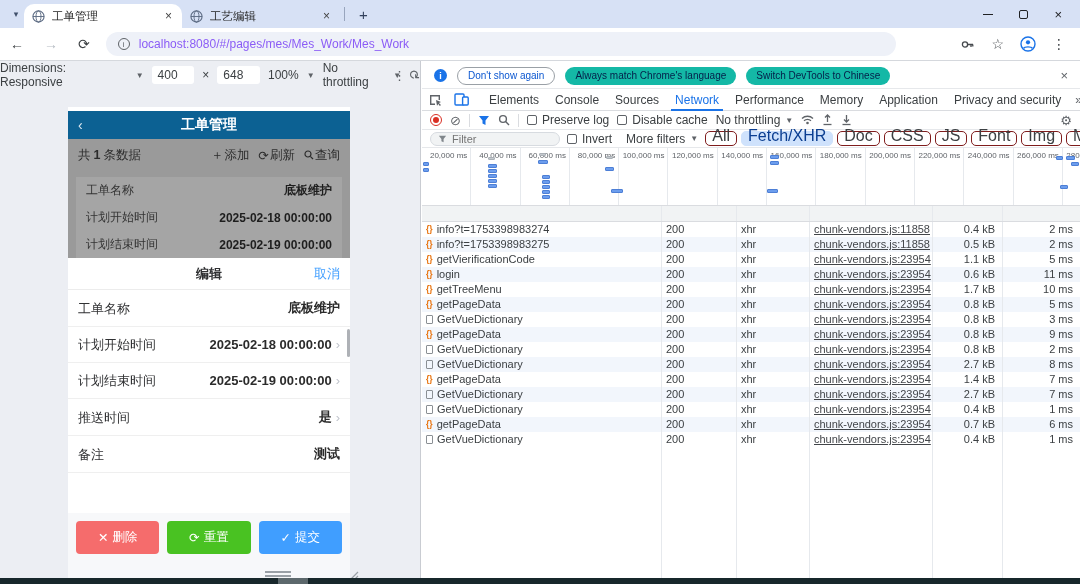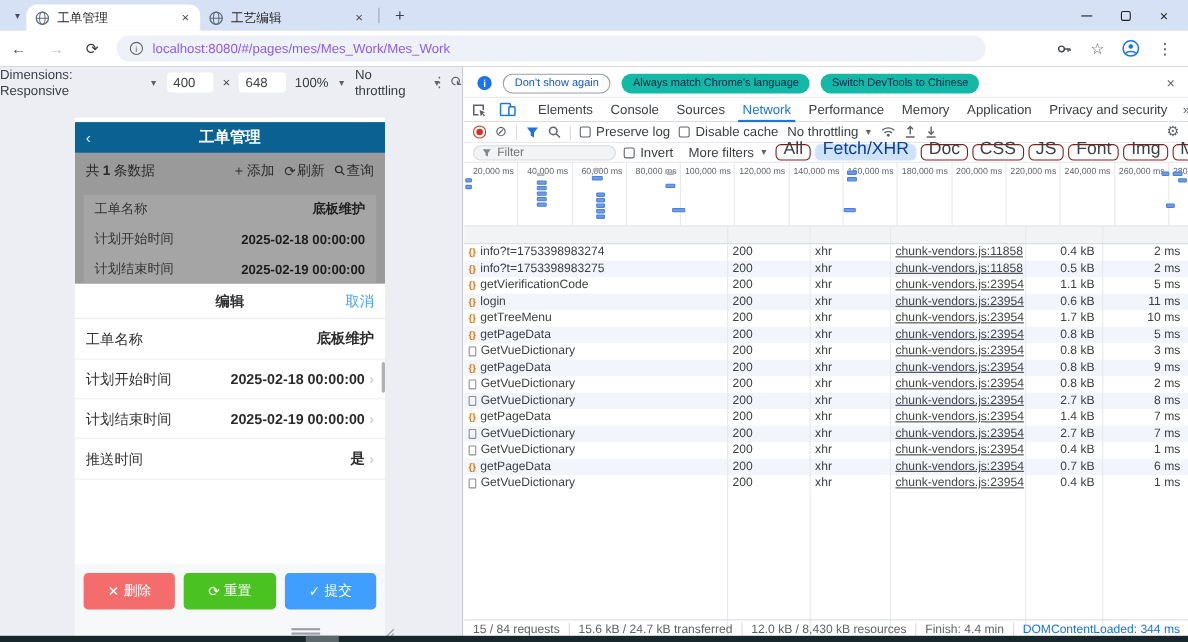--- a/index.html
+++ b/index.html
@@ -274,20 +274,25 @@
   </div>
               <div class="m-row">
     <span class="m-label">计划结束时间</span>
     <span class="m-val">2025-02-19 00:00:00</span>
     <span class="m-chev">›</span>
   </div>
               <div class="m-row">
     <span class="m-label">推送时间</span>
     <span class="m-val">是</span>
     <span class="m-chev">›</span>
+  </div>
+              <div class="m-row">
+    <span class="m-label">备注</span>
+    <span class="m-val">测试</span>
+
   </div>
             </div>
           <div class="btn-row">
             <div class="m-btn btn-del">✕<span>删除</span></div>
             <div class="m-btn btn-reset">⟳<span>重置</span></div>
             <div class="m-btn btn-submit">✓<span>提交</span></div>
           </div>
         </div>
         <div class="device-scrollthumb"></div>
         <div class="device-handle"></div>
@@ -672,26 +677,19 @@
         <div class="t-empty">
           <div class="tc c-name"></div>
             <div class="tc c-status"></div>
             <div class="tc c-type"></div>
           <div class="tc c-init"></div>
             <div class="tc c-size"></div>
             <div class="tc c-time"></div>
         </div>
       </div>
 
-      <div class="statusbar" id="summary-mount">
-          <div class="sb-item"><span>15 / 84 requests</span></div>
-          <div class="sb-item"><span>15.6 kB / 24.7 kB transferred</span></div>
-          <div class="sb-item"><span>12.0 kB / 8,430 kB resources</span></div>
-          <div class="sb-item"><span>Finish: 4.4 min</span></div>
-          <div class="sb-item blue"><span>DOMContentLoaded: 344 ms</span></div>
-        </div>
     </div>
   </div>
 
   <div class="bottomstrip">
     <div class="bottomthumb"></div>
   </div>
 </div>
 
 </body></html>

